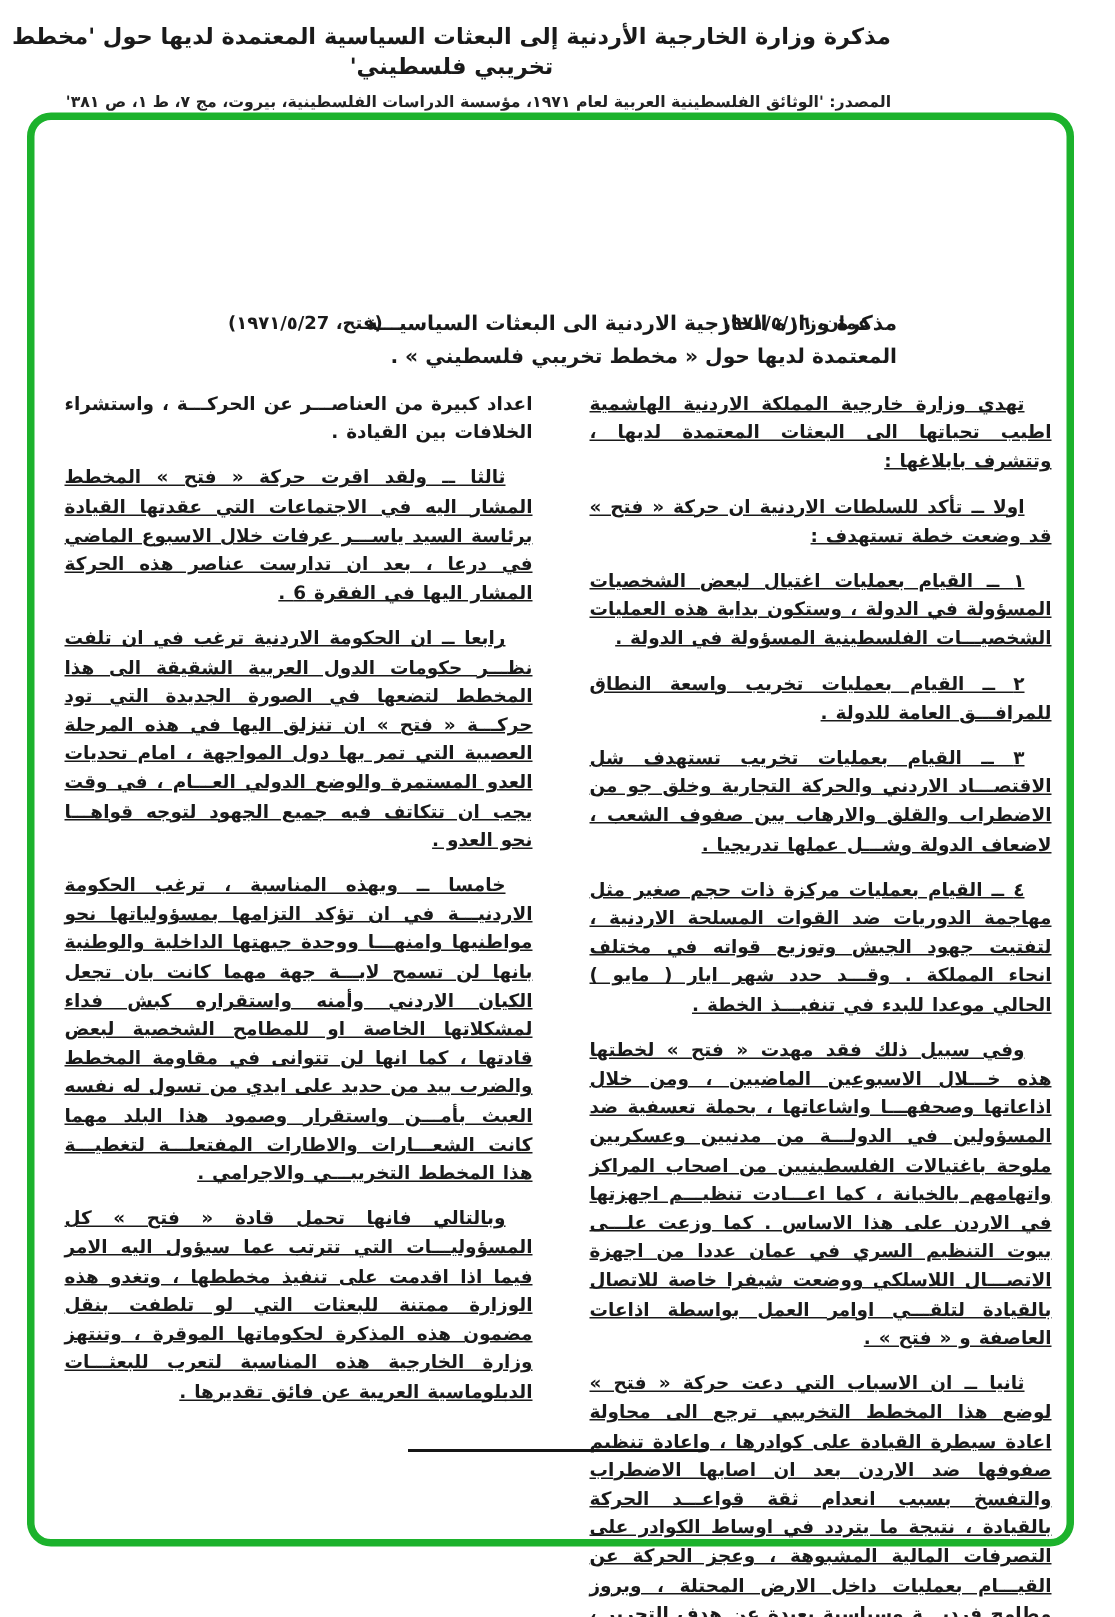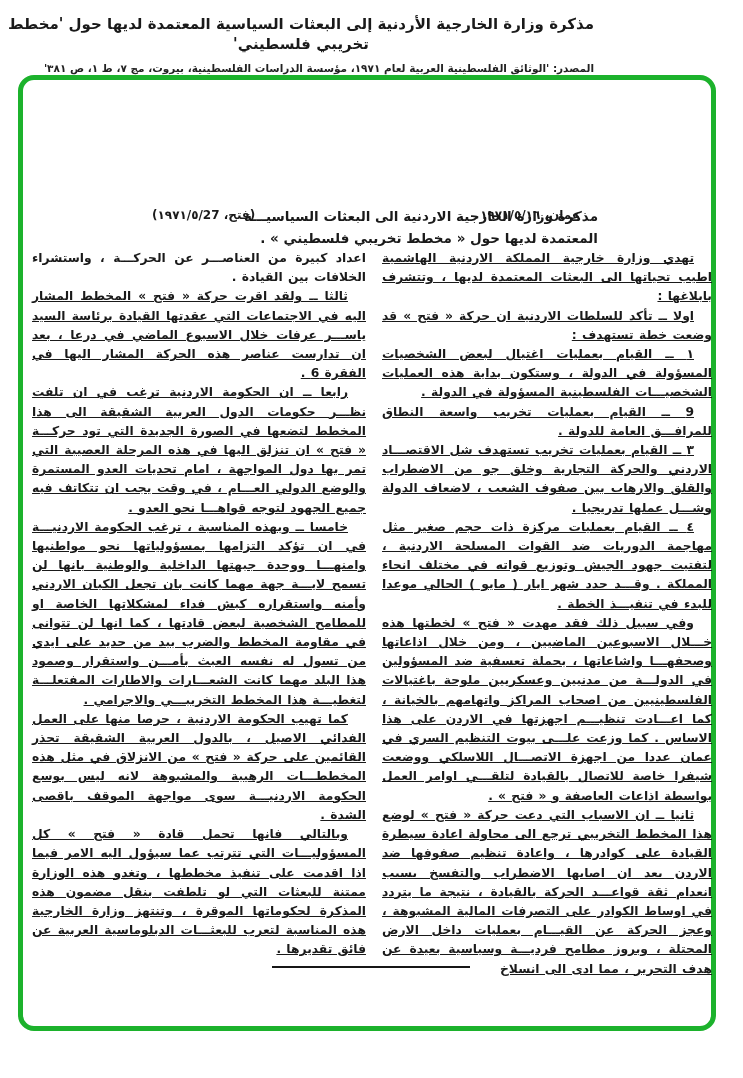--- a/index.html
+++ b/index.html
@@ -31,21 +31,21 @@
     font-weight:bold;font-size:12px;
   }
   .columns{
     position:absolute;top:249px;left:32px;width:680px;
     direction:rtl;display:flex;gap:16px;align-items:flex-start;
   }
   .col{box-sizing:border-box;}
   .col-right{width:330px;}
   .col-left{width:334px;}
   .para{
-    margin:0;direction:rtl;
+    margin:11px;direction:rtl;
     font-size:12.3px;font-weight:bold;line-height:19.2px;
     text-align:justify;text-align-last:right;
     word-spacing:1px;
   }
   .para.indent{text-indent:18px;text-decoration:underline;}
   .end-rule{
     position:absolute;top:966px;left:272px;width:198px;height:0;
     border-top:2px solid #161616;
   }
 </style>
@@ -68,30 +68,29 @@
   <span>عمان، ١٩٧١/٥/١٦</span>
   <span>(فتح، ١٩٧١/٥/27)</span>
 </div>
 
 <div class="columns">
   <div class="col col-right">
 
   <p class="para indent">تهدي وزارة خارجية المملكة الاردنية الهاشمية اطيب تحياتها الى البعثات المعتمدة لديها ، وتتشرف بابلاغها :</p>
       <p class="para indent">اولا ــ تأكد للسلطات الاردنية ان حركة « فتح » قد وضعت خطة تستهدف :</p>
       <p class="para indent">١ ــ القيام بعمليات اغتيال لبعض الشخصيات المسؤولة في الدولة ، وستكون بداية هذه العمليات الشخصيـــات الفلسطينية المسؤولة في الدولة .</p>
-      <p class="para indent">9 ــ القيام بعمليات تخريب واسعة النطاق للمرافـــق العامة للدولة .</p>
+      <p class="para indent">٢ ــ القيام بعمليات تخريب واسعة النطاق للمرافـــق العامة للدولة .</p>
       <p class="para indent">٣ ــ القيام بعمليات تخريب تستهدف شل الاقتصـــاد الاردني والحركة التجارية وخلق جو من الاضطراب والقلق والارهاب بين صفوف الشعب ، لاضعاف الدولة وشـــل عملها تدريجيا .</p>
       <p class="para indent">٤ ــ القيام بعمليات مركزة ذات حجم صغير مثل مهاجمة الدوريات ضد القوات المسلحة الاردنية ، لتفتيت جهود الجيش وتوزيع قواته في مختلف انحاء المملكة . وقـــد حدد شهر ايار ( مايو ) الحالي موعدا للبدء في تنفيـــذ الخطة .</p>
       <p class="para indent">وفي سبيل ذلك فقد مهدت « فتح » لخطتها هذه خـــلال الاسبوعين الماضيين ، ومن خلال اذاعاتها وصحفهـــا واشاعاتها ، بحملة تعسفية ضد المسؤولين في الدولـــة من مدنيين وعسكريين ملوحة باغتيالات الفلسطينيين من اصحاب المراكز واتهامهم بالخيانة ، كما اعـــادت تنظيـــم اجهزتها في الاردن على هذا الاساس . كما وزعت علـــى بيوت التنظيم السري في عمان عددا من اجهزة الاتصـــال اللاسلكي ووضعت شيفرا خاصة للاتصال بالقيادة لتلقـــي اوامر العمل بواسطة اذاعات العاصفة و « فتح » .</p>
       <p class="para indent">ثانيا ــ ان الاسباب التي دعت حركة « فتح » لوضع هذا المخطط التخريبي ترجع الى محاولة اعادة سيطرة القيادة على كوادرها ، واعادة تنظيم صفوفها ضد الاردن بعد ان اصابها الاضطراب والتفسخ بسبب انعدام ثقة قواعـــد الحركة بالقيادة ، نتيجة ما يتردد في اوساط الكوادر على التصرفات المالية المشبوهة ، وعجز الحركة عن القيـــام بعمليات داخل الارض المحتلة ، وبروز مطامح فرديـــة وسياسية بعيدة عن هدف التحرير ، مما ادى الى انسلاخ</p>
     </div>
   <div class="col col-left">
 
   <p class="para">اعداد كبيرة من العناصـــر عن الحركـــة ، واستشراء الخلافات بين القيادة .</p>
       <p class="para indent">ثالثا ــ ولقد اقرت حركة « فتح » المخطط المشار اليه في الاجتماعات التي عقدتها القيادة برئاسة السيد ياســـر عرفات خلال الاسبوع الماضي في درعا ، بعد ان تدارست عناصر هذه الحركة المشار اليها في الفقرة 6 .</p>
       <p class="para indent">رابعا ــ ان الحكومة الاردنية ترغب في ان تلفت نظـــر حكومات الدول العربية الشقيقة الى هذا المخطط لتضعها في الصورة الجديدة التي تود حركـــة « فتح » ان تنزلق اليها في هذه المرحلة العصيبة التي تمر بها دول المواجهة ، امام تحديات العدو المستمرة والوضع الدولي العـــام ، في وقت يجب ان تتكاتف فيه جميع الجهود لتوجه قواهـــا نحو العدو .</p>
       <p class="para indent">خامسا ــ وبهذه المناسبة ، ترغب الحكومة الاردنيـــة في ان تؤكد التزامها بمسؤولياتها نحو مواطنيها وامنهـــا ووحدة جبهتها الداخلية والوطنية بانها لن تسمح لايـــة جهة مهما كانت بان تجعل الكيان الاردني وأمنه واستقراره كبش فداء لمشكلاتها الخاصة او للمطامح الشخصية لبعض قادتها ، كما انها لن تتوانى في مقاومة المخطط والضرب بيد من حديد على ايدي من تسول له نفسه العبث بأمـــن واستقرار وصمود هذا البلد مهما كانت الشعـــارات والاطارات المفتعلـــة لتغطيـــة هذا المخطط التخريبـــي والاجرامي .</p>
-      <p class="para indent">كما تهيب الحكومة الاردنية ، حرصا منها على العمل الفدائي الاصيل ، بالدول العربية الشقيقة تحذر القائمين على حركة « فتح » من الانزلاق في مثل هذه المخططـــات الرهيبة والمشبوهة لانه ليس بوسع الحكومة الاردنيـــة سوى مواجهة الموقف باقصى الشدة .</p>
       <p class="para indent">وبالتالي فانها تحمل قادة « فتح » كل المسؤوليـــات التي تترتب عما سيؤول اليه الامر فيما اذا اقدمت على تنفيذ مخططها ، وتغدو هذه الوزارة ممتنة للبعثات التي لو تلطفت بنقل مضمون هذه المذكرة لحكوماتها الموقرة ، وتنتهز وزارة الخارجية هذه المناسبة لتعرب للبعثـــات الدبلوماسية العربية عن فائق تقديرها .</p>
     </div>
 </div>
 
 <div class="end-rule" style="border-top-color: rgb(22, 22, 22);"></div>
 
 </body></html>

